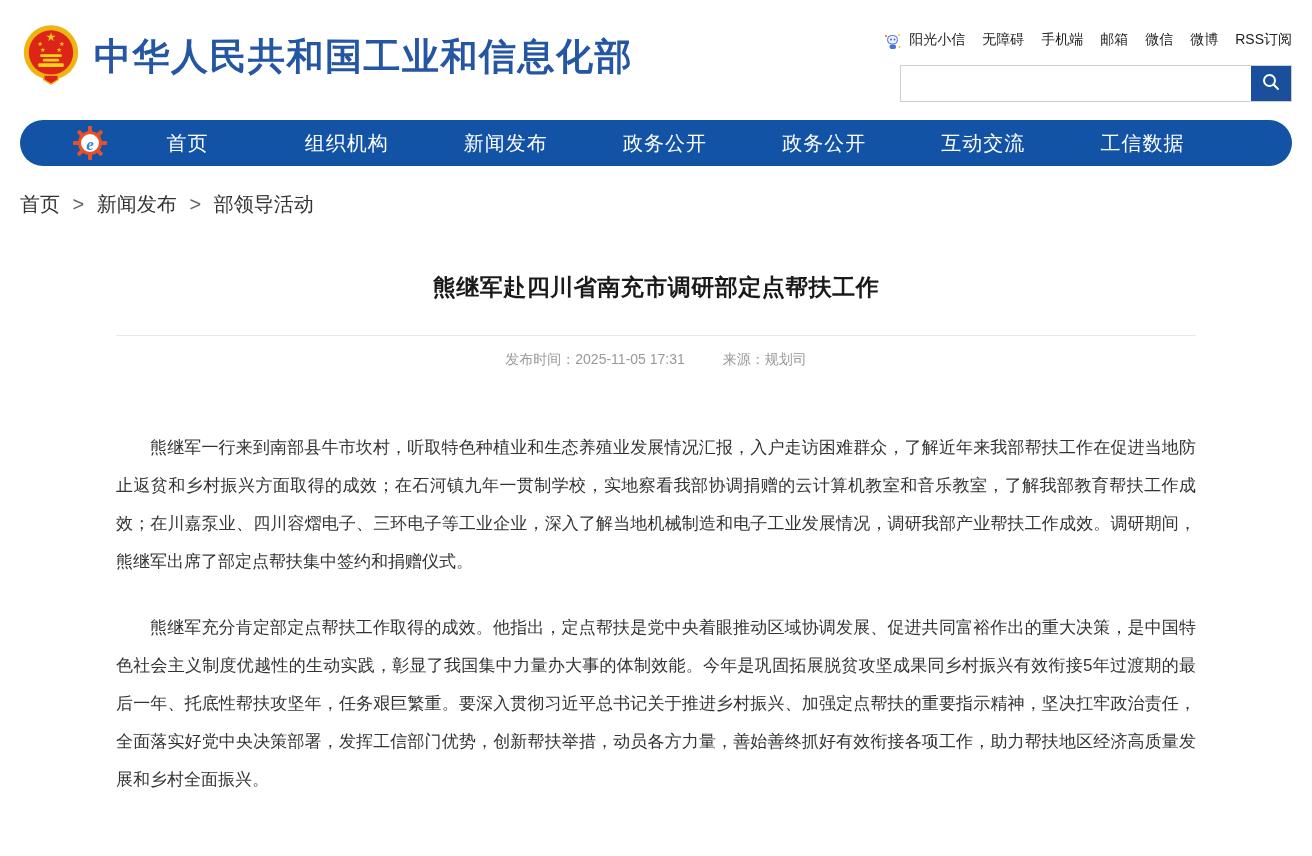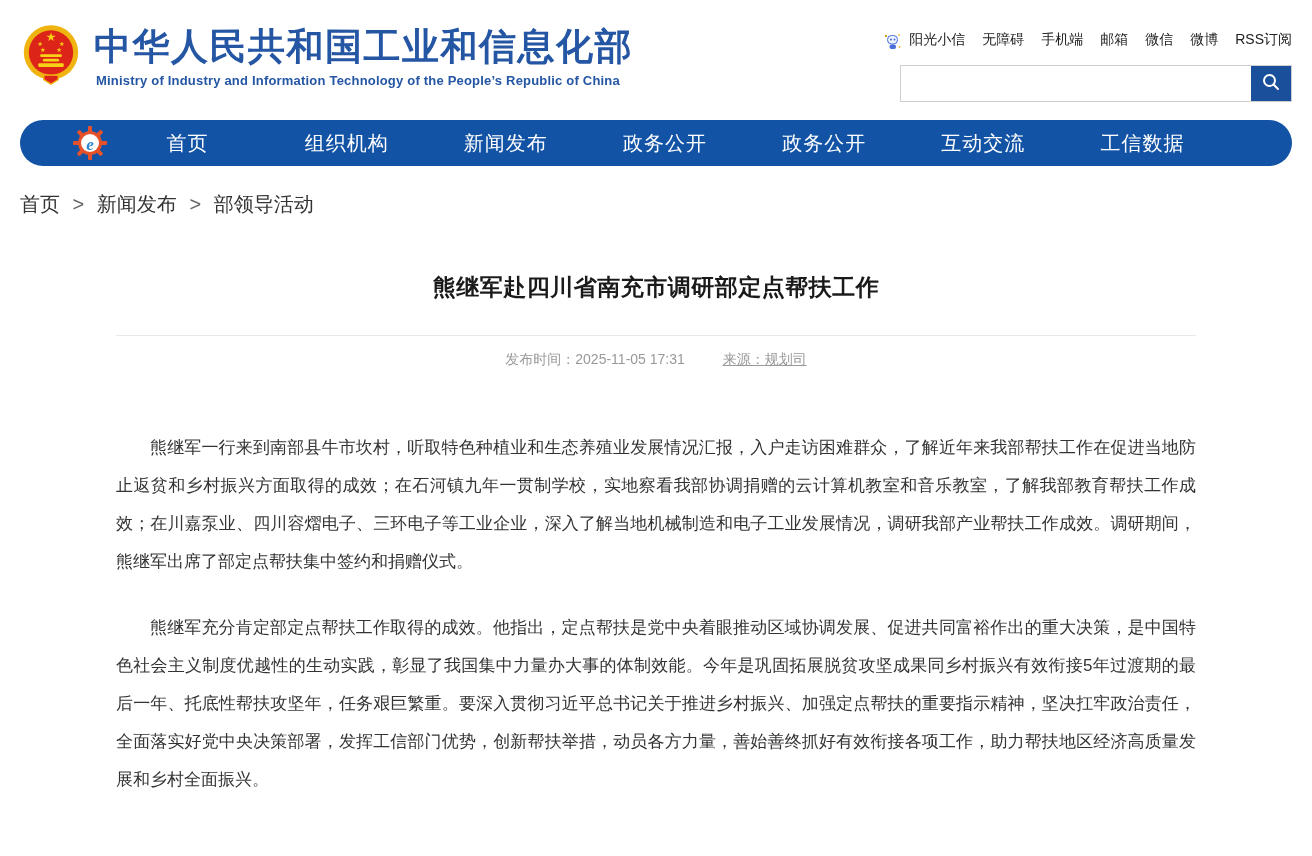--- a/index.html
+++ b/index.html
@@ -113,21 +113,21 @@
     margin: 16px 0 32px 0;
     letter-spacing: 0.5px;
   }
   .article-divider { border: none; border-top: 1px solid #e8e8e8; margin: 0; }
   .article-meta {
     text-align: center;
     font-size: 14px;
     color: #999;
     padding: 15px 0 0 0;
   }
-  .article-meta .source-group { margin-left: 34px; text-decoration: underline; }
+  .article-meta .source-group { margin-left: 34px; }
   .article-body {
     margin-top: 60px;
     font-size: 17px;
     line-height: 38px;
     color: #333;
   }
   .article-body p {
     text-indent: 2em;
     margin: 0 0 28px 0;
     text-align: justify;
@@ -148,21 +148,20 @@
         <text x="23" y="31" font-size="7" fill="#f7d215" text-anchor="middle">★</text>
         <text x="41" y="31" font-size="7" fill="#f7d215" text-anchor="middle">★</text>
         <rect x="20" y="33" width="24" height="3" rx="1.5" fill="#f7d215"></rect>
         <rect x="23" y="38" width="18" height="3" rx="1.5" fill="#f7d215"></rect>
         <rect x="18" y="43" width="28" height="4" rx="1" fill="#f7d215"></rect>
         <path d="M24 61 L32 66 L40 61 L40 56 L24 56 Z" fill="#dd2418" stroke="#efb410" stroke-width="1.5"></path>
       </svg>
     </span>
     <div class="brand-text">
       <div class="cn">中华人民共和国工业和信息化部</div>
-      <div class="en">Ministry of Industry and Information Technology of the People’s Republic of China</div>
     </div>
   </div>
 
   <div class="header-right">
     <div class="top-links">
       <span class="robot-icon">
         <svg viewBox="0 0 19 20" width="19" height="20">
           <circle cx="3" cy="4" r="1.1" fill="#f5b country"></circle>
           <circle cx="3" cy="4" r="1.1" fill="#f5b623"></circle>
           <circle cx="16" cy="3" r="0.9" fill="#f5b623"></circle>

